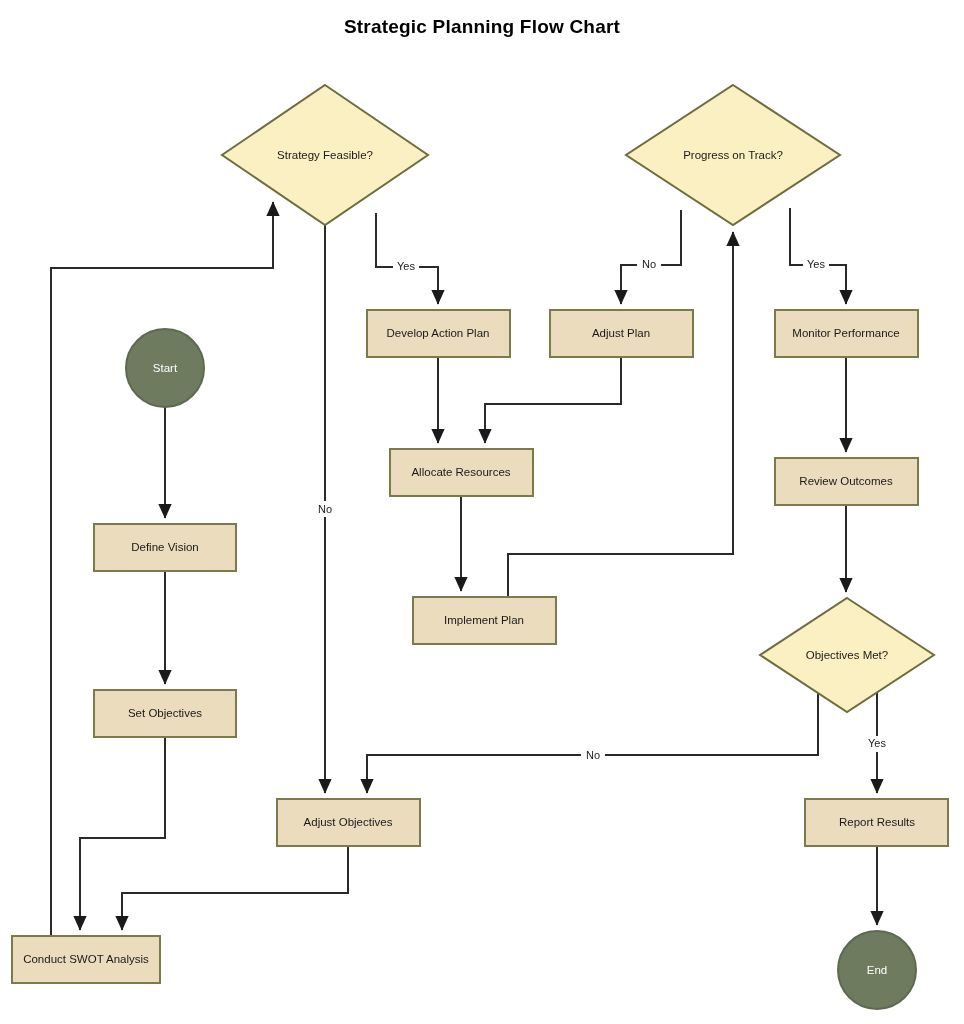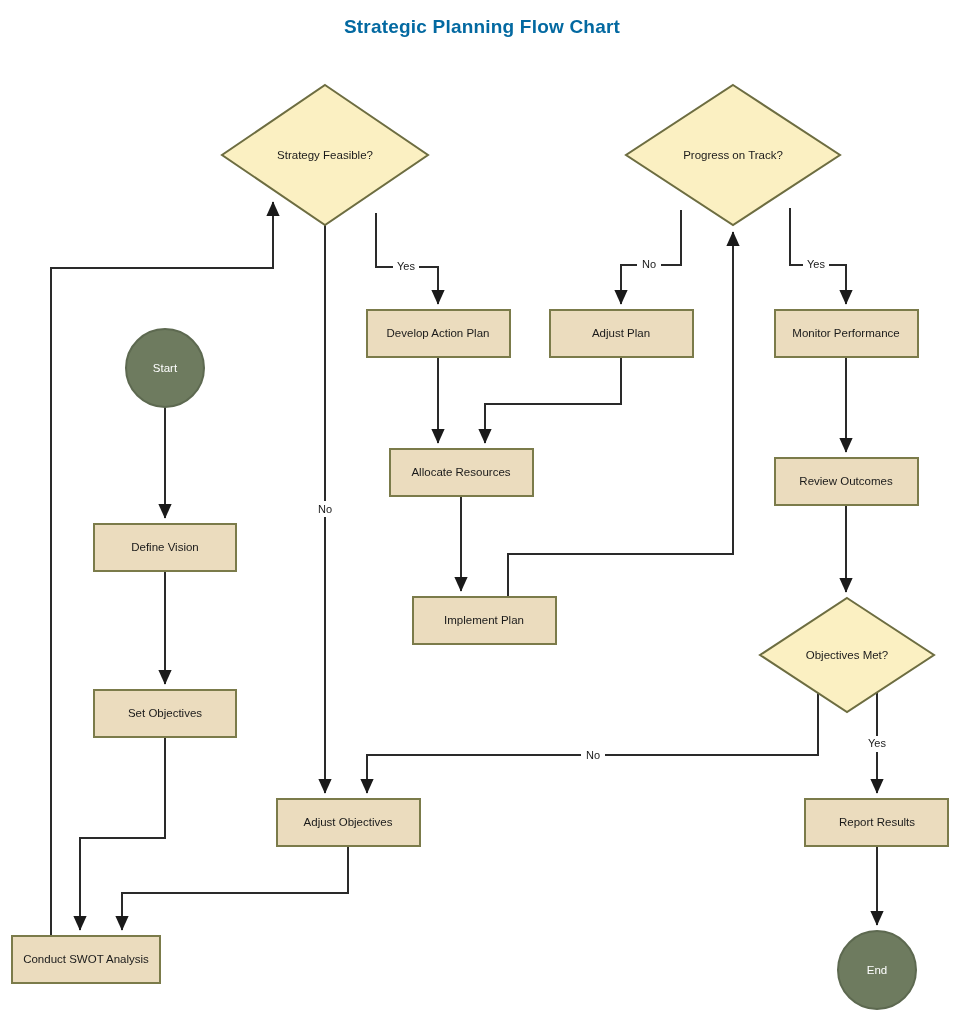--- a/index.html
+++ b/index.html
@@ -20,21 +20,21 @@
     height: 1024px;
   }
   #page-title {
     position: absolute;
     left: 0;
     top: 16px;
     width: 964px;
     text-align: center;
     font-size: 19px;
     font-weight: bold;
-    color: #0369a1;
+    color: #000000;
     letter-spacing: 0.2px;
   }
   svg#flow-svg {
     position: absolute;
     left: 0;
     top: 0;
     width: 964px;
     height: 1024px;
   }
   .node-text {

